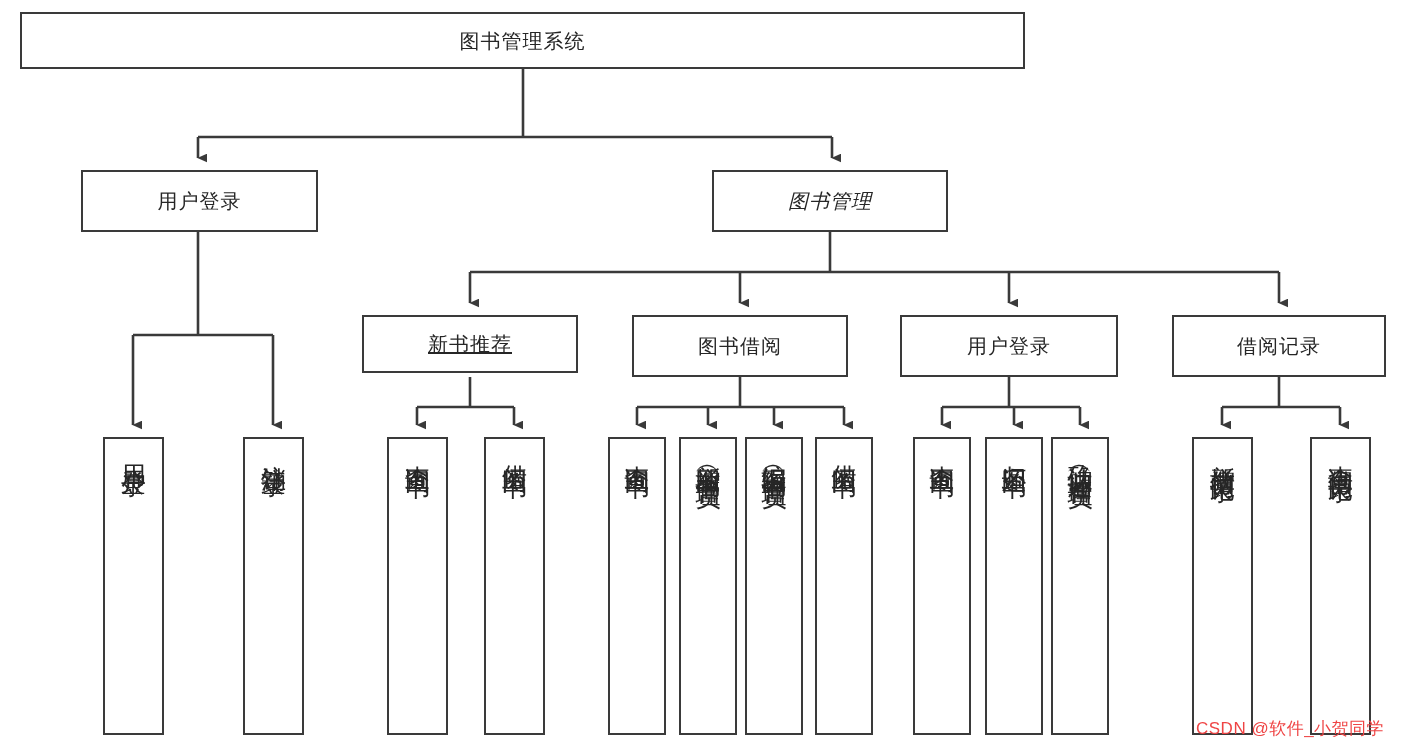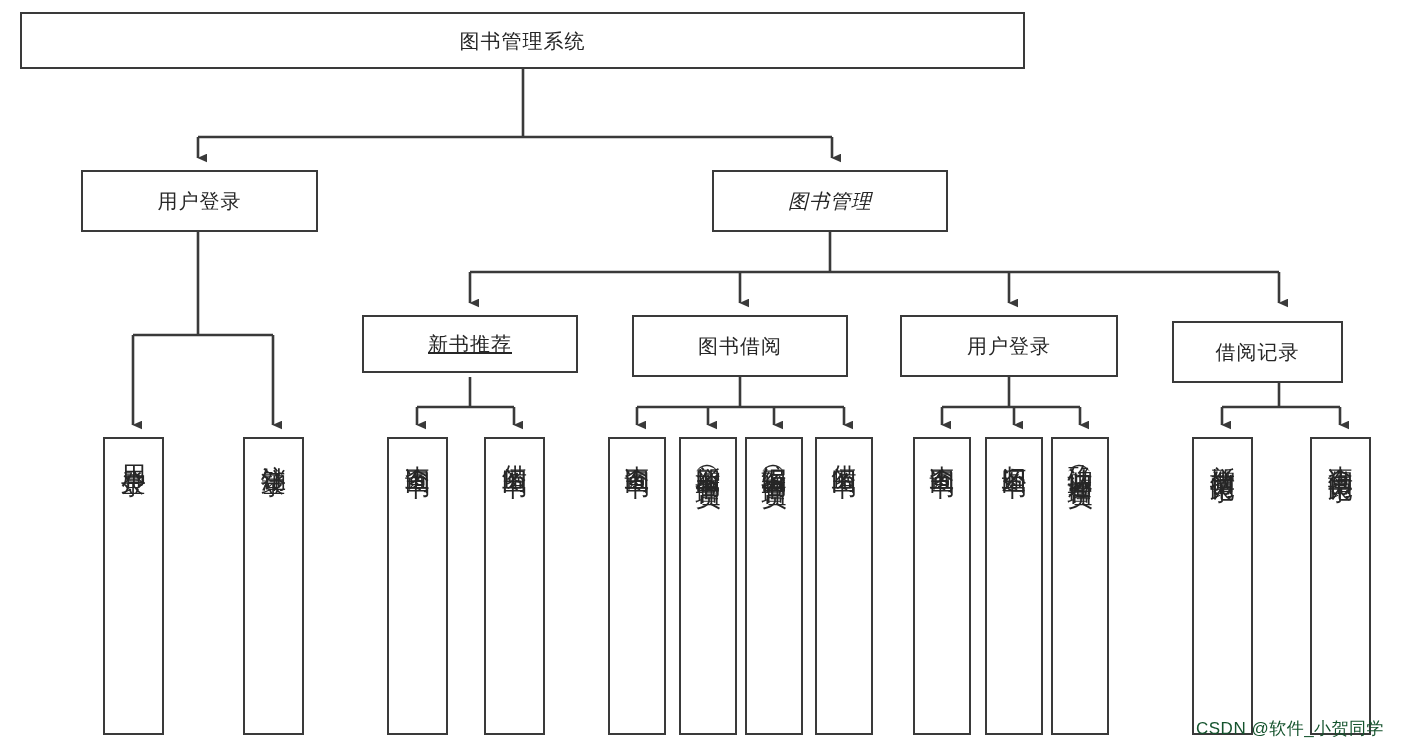--- a/index.html
+++ b/index.html
@@ -55,21 +55,21 @@
     writing-mode: vertical-rl;
     text-orientation: upright;
     font-size: 25px;
     letter-spacing: 3px;
     line-height: 1.0;
     white-space: nowrap;
   }
   .watermark {
     position: absolute;
     font-size: 17px;
-    color: #14532d;
+    color: #ef4444;
     white-space: nowrap;
     letter-spacing: 0.5px;
   }
 </style>
 </head>
 <body>
 
 <div id="diagram-canvas">
 
   <svg class="edges" viewBox="0 0 1405 747" xmlns="http://www.w3.org/2000/svg">
@@ -134,21 +134,21 @@
       </div>
       <div class="node horizontal" style="left: 362px; top: 315px; width: 216px; height: 58px; text-decoration: underline;">
         <span class="node-label">新书推荐</span>
       </div>
       <div class="node horizontal" style="left: 632px; top: 315px; width: 216px; height: 62px; align-items: center;">
         <span class="node-label">图书借阅</span>
       </div>
       <div class="node horizontal" style="left: 900px; top: 315px; width: 218px; height: 62px;">
         <span class="node-label">用户登录</span>
       </div>
-      <div class="node horizontal" style="left: 1172px; top: 315px; width: 171px; height: 62px; margin-top: 6px;">
+      <div class="node horizontal" style="left: 1172px; top: 315px; width: 214px; height: 62px;">
         <span class="node-label">借阅记录</span>
       </div>
       <div class="node vertical" style="left: 103px; top: 437px; width: 61px; height: 298px;">
         <span class="node-label">用户登录</span>
       </div>
       <div class="node vertical" style="left: 243px; top: 437px; width: 61px; height: 298px;">
         <span class="node-label">注销登录</span>
       </div>
       <div class="node vertical" style="left: 387px; top: 437px; width: 61px; height: 298px;">
         <span class="node-label">查询图书</span>

